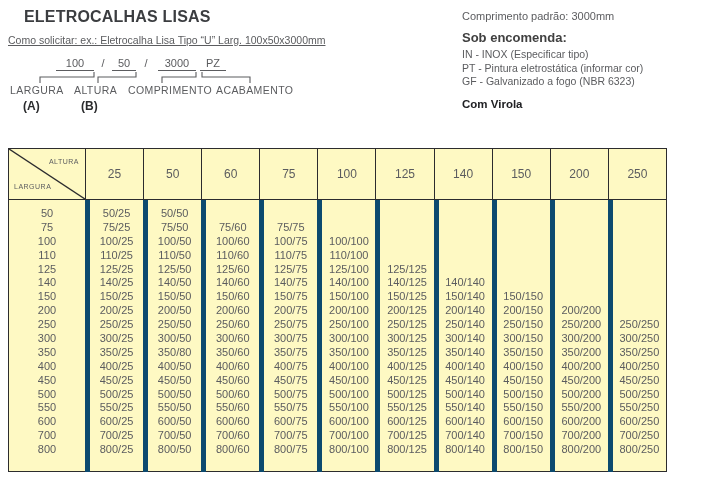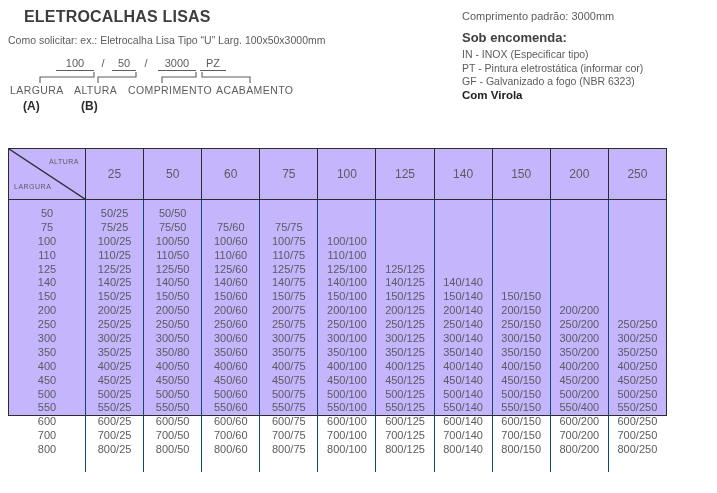--- a/index.html
+++ b/index.html
@@ -7,21 +7,21 @@
     width:717px;height:493px;position:relative;background:#ffffff;
     font-family:"Liberation Sans", sans-serif;overflow:hidden;
     -webkit-font-smoothing:antialiased;
   }
   
   .doc-title{
     position:absolute;left:8px;top:8px;font-size:16px;font-weight:bold;
     color:#3b3d40;letter-spacing:0.2px;padding-left:16px;
   }
   .how-to{
-    position:absolute;left:8px;top:34px;font-size:10.5px;color:#5b5c5f;
+    position:absolute;left:8px;top:34px;font-size:10.5px;color:#5b5c5f;text-decoration:underline;
   }
   .diagram{position:absolute;left:10px;top:56px;width:292px;height:68px;}
   .dval{
     position:absolute;top:0;height:14px;line-height:14px;text-align:center;
     font-size:11px;color:#5b5c5f;border-bottom:1px solid #5b5c5f;
   }
   .dslash{
     position:absolute;top:0;height:14px;line-height:14px;text-align:center;
     font-size:11px;color:#5b5c5f;
   }
@@ -35,43 +35,43 @@
     font-weight:bold;color:#2a2b2d;
   }
   
   .info{position:absolute;left:462px;top:9px;width:252px;color:#5b5c5f;}
   .info .line{font-size:11px;line-height:14px;white-space:nowrap;}
   .info .subhead{
     font-size:13px;font-weight:bold;color:#404040;margin-top:7px;margin-bottom:3px;
   }
   .info .item{font-size:10.5px;line-height:13.5px;white-space:nowrap;}
   .info .virola{
-    font-size:11.5px;font-weight:bold;color:#202124;
+    font-size:11.5px;font-weight:bold;color:#202124;margin-top:9px;
   }
   
   .table-wrap{
-    position:absolute;left:8px;top:148px;width:659px;height:268px;
-    border:1.2px solid #2c2c2e;box-sizing:border-box;background:#c4b5fd;
+    position:absolute;left:8px;top:148px;width:659px;height:324px;
+    border:1.2px solid #2c2c2e;box-sizing:border-box;background:#fef9c3;
   }
   .thead{display:flex;height:50px;border-bottom:1.2px solid #2c2c2e;box-sizing:content-box;}
   .corner{width:76px;flex:none;position:relative;}
   .corner svg{position:absolute;left:0;top:0;width:100%;height:100%;}
   .corner .alt{
     position:absolute;top:9px;right:6px;font-size:7px;letter-spacing:0.5px;color:#5b5c5f;
   }
   .corner .larg{
     position:absolute;bottom:9px;left:5px;font-size:7px;letter-spacing:0.5px;color:#5b5c5f;
   }
   .hcell{
     flex:1;border-left:1px solid #2c2c2e;display:flex;align-items:center;
     justify-content:center;font-size:12px;color:#5b5c5f;
   }
   .tbody{display:flex;height:272px;}
   .tcol{
-    flex:1;border-left:1px solid #0c4a6e;padding-top:7px;box-sizing:border-box;
+    flex:1;border-left:5px solid #0c4a6e;padding-top:7px;box-sizing:border-box;
     overflow:hidden;
   }
   .tcol.first{width:76px;flex:none;border-left:none;}
   .tline{
     height:13.9px;line-height:13.9px;text-align:center;font-size:11px;
     color:#5b5c5f;white-space:nowrap;
   }
 </style>
 </head>
 <body>
@@ -323,21 +323,21 @@
         <div class="tline"></div>
         <div class="tline"></div>
         <div class="tline"></div>
         <div class="tline">200/200</div>
         <div class="tline">250/200</div>
         <div class="tline">300/200</div>
         <div class="tline">350/200</div>
         <div class="tline">400/200</div>
         <div class="tline">450/200</div>
         <div class="tline">500/200</div>
-        <div class="tline">550/400</div>
+        <div class="tline">550/200</div>
         <div class="tline">600/200</div>
         <div class="tline">700/200</div>
         <div class="tline">800/200</div>
       </div>
       <div class="tcol">
         <div class="tline"></div>
         <div class="tline"></div>
         <div class="tline"></div>
         <div class="tline"></div>
         <div class="tline"></div>

